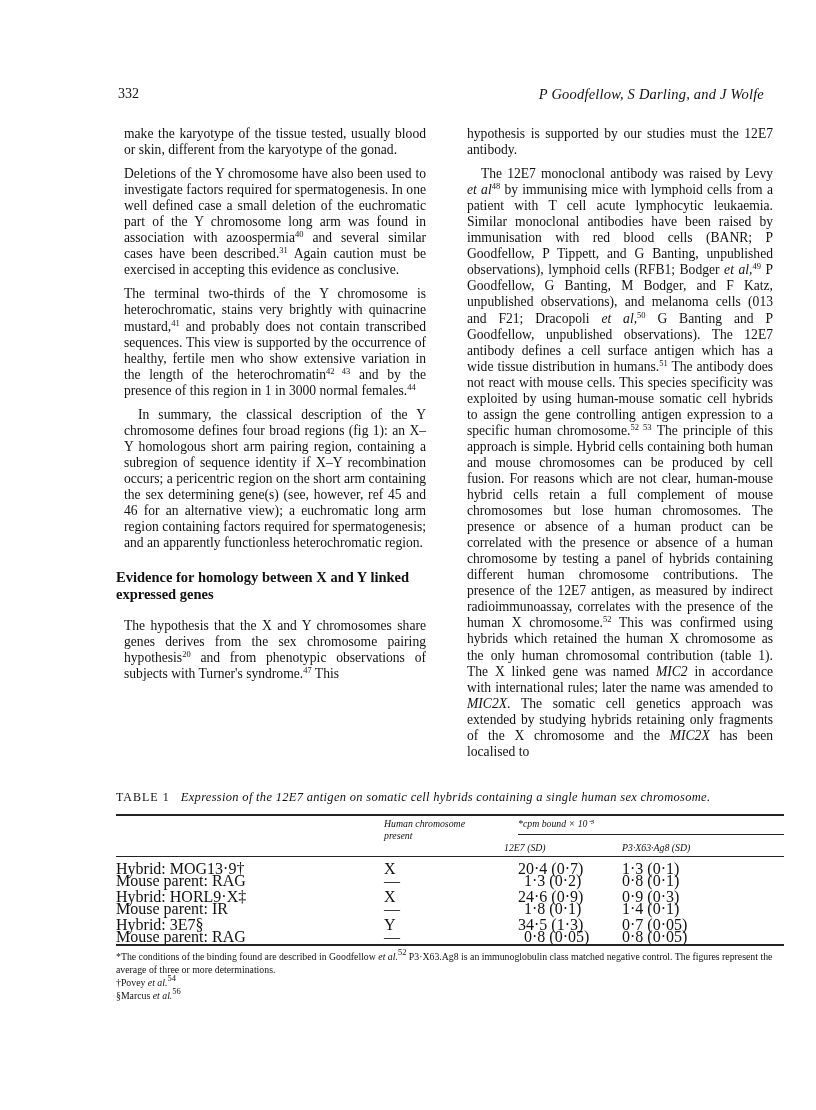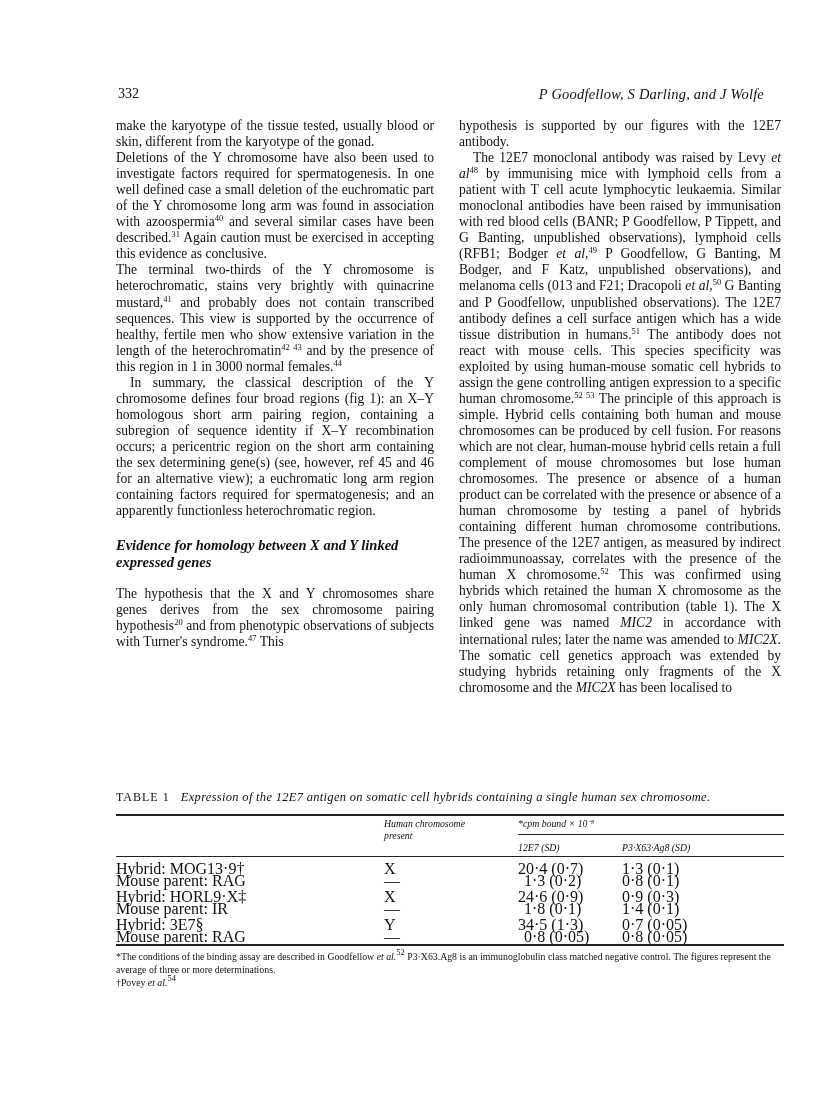--- a/index.html
+++ b/index.html
@@ -2,24 +2,24 @@
 <html><head>
 <meta charset="utf-8">
 <style>
   html, body { margin: 0; padding: 0; background: #ffffff; }
   body { width: 816px; height: 1110px; position: relative; overflow: hidden; color: #111; font-family: "Liberation Serif", serif; }
   .page-number { position: absolute; left: 118px; top: 86px; font-size: 14px; }
   .running-head { position: absolute; right: 52px; top: 86px; font-size: 14.5px; font-style: italic; letter-spacing: 0.2px; }
   .col { position: absolute; top: 118px; width: 318px; font-size: 13.6px; line-height: 16.05px; text-align: justify; }
   .col-left { left: 116px; }
   .col-right { left: 459px; width: 322px; }
-  .col p { margin: 0; }
+  .col p { margin: 8px; }
   .indent { text-indent: 14px; }
   .sec-head { font-size: 10.5px; letter-spacing: 2.6px; font-weight: bold; margin: 14px 0 2px 0; font-family: "Liberation Serif", serif; }
-  .h2 { font-weight: bold; font-size: 14.5px; line-height: 16.5px; margin: 18px 0 16px 0; text-align: left; font-style: italic; }
+  .h2 { font-weight: bold; font-size: 14.5px; line-height: 16.5px; margin: 18px 0 16px 0; text-align: left; }
   sup { font-size: 8.5px; line-height: 0; vertical-align: 5px; }
   .tbl-caption { position: absolute; left: 116px; top: 790px; font-size: 12.5px; }
   .tbl-caption .lbl { font-variant: small-caps; letter-spacing: 1px; margin-right: 8px; font-size: 12px; }
   .tbl-caption .ttl { font-style: italic; letter-spacing: 0.3px; }
   .rule { position: absolute; background: #222; }
   .th { position: absolute; font-style: italic; font-size: 9.8px; line-height: 12px; }
   .cell { position: absolute; font-size: 16px; white-space: nowrap; }
   .foot { position: absolute; left: 116px; top: 950px; width: 668px; font-size: 9.8px; line-height: 13px; }
   .foot p { margin: 0; }
 </style>
@@ -32,34 +32,34 @@
 <div class="col col-left">
   <p><span>make the karyotype of the tissue tested, usually blood or skin, different from the karyotype of the gonad.</span></p>
   <p><span>Deletions of the Y chromosome have also been used to investigate factors required for spermatogenesis. In one well defined case a small deletion of the euchromatic part of the Y chromosome long arm was found in association with azoospermia</span><sup>40</sup><span> and several similar cases have been described.</span><sup>31</sup><span> Again caution must be exercised in accepting this evidence as conclusive.</span></p>
   <p><span>The terminal two-thirds of the Y chromosome is heterochromatic, stains very brightly with quinacrine mustard,</span><sup>41</sup><span> and probably does not contain transcribed sequences. This view is supported by the occurrence of healthy, fertile men who show extensive variation in the length of the heterochromatin</span><sup>42 43</sup><span> and by the presence of this region in 1 in 3000 normal females.</span><sup>44</sup></p>
   <p class="indent">In summary, the classical description of the Y chromosome defines four broad regions (fig 1): an X–Y homologous short arm pairing region, containing a subregion of sequence identity if X–Y recombination occurs; a pericentric region on the short arm containing the sex determining gene(s) (see, however, ref 45 and 46 for an alternative view); a euchromatic long arm region containing factors required for spermatogenesis; and an apparently functionless heterochromatic region.</p>
   <div class="h2">Evidence for homology between X and Y linked expressed genes</div>
   <p><span>The hypothesis that the X and Y chromosomes share genes derives from the sex chromosome pairing hypothesis</span><sup>20</sup><span> and from phenotypic observations of subjects with Turner's syndrome.</span><sup>47</sup><span> This</span></p>
 </div>
 
 <div class="col col-right">
-  <p>hypothesis is supported by our figures with the 12E7 antibody.</p>
+  <p>hypothesis is supported by our studies must the 12E7 antibody.</p>
   <p class="indent"><span>The 12E7 monoclonal antibody was raised by Levy </span><i>et al</i><sup>48</sup><span> by immunising mice with lymphoid cells from a patient with T cell acute lymphocytic leukaemia. Similar monoclonal antibodies have been raised by immunisation with red blood cells (BANR; P Goodfellow, P Tippett, and G Banting, unpublished observations), lymphoid cells (RFB1; Bodger </span><i>et al,</i><sup>49</sup><span> P Goodfellow, G Banting, M Bodger, and F Katz, unpublished observations), and melanoma cells (013 and F21; Dracopoli </span><i>et al,</i><sup>50</sup><span> G Banting and P Goodfellow, unpublished observations). The 12E7 antibody defines a cell surface antigen which has a wide tissue distribution in humans.</span><sup>51</sup><span> The antibody does not react with mouse cells. This species specificity was exploited by using human-mouse somatic cell hybrids to assign the gene controlling antigen expression to a specific human chromosome.</span><sup>52 53</sup><span> The principle of this approach is simple. Hybrid cells containing both human and mouse chromosomes can be produced by cell fusion. For reasons which are not clear, human-mouse hybrid cells retain a full complement of mouse chromosomes but lose human chromosomes. The presence or absence of a human product can be correlated with the presence or absence of a human chromosome by testing a panel of hybrids containing different human chromosome contributions. The presence of the 12E7 antigen, as measured by indirect radioimmunoassay, correlates with the presence of the human X chromosome.</span><sup>52</sup><span> This was confirmed using hybrids which retained the human X chromosome as the only human chromosomal contribution (table 1). The X linked gene was named </span><i>MIC2</i><span> in accordance with international rules; later the name was amended to </span><i>MIC2X</i><span>. The somatic cell genetics approach was extended by studying hybrids retaining only fragments of the X chromosome and the </span><i>MIC2X</i><span> has been localised to</span></p>
 </div>
 
 <div class="tbl-caption">
   <span class="lbl">TABLE 1</span>
   <span class="ttl">Expression of the 12E7 antigen on somatic cell hybrids containing a single human sex chromosome.</span>
 </div>
 
 <div class="rule" style="left:116px; top:814px; width:668px; height:1.5px;"></div>
 <div class="th" style="left:384px; top:818px; width:90px;">Human chromosome present</div>
 <div class="th" style="left:518px; top:818px;">*cpm bound × 10⁻³</div>
 <div class="rule" style="left:518px; top:834px; width:266px; height:1px;"></div>
-<div class="th" style="left:518px; top:842px;">12E7 (SD)</div>
+<div class="th" style="left:504px; top:842px;">12E7 (SD)</div>
 <div class="th" style="left:622px; top:842px;">P3·X63·Ag8 (SD)</div>
 <div class="rule" style="left:116px; top:856px; width:668px; height:1px;"></div>
 
 <div>
   <div>
     <div class="cell" style="left:116px; top:860px;">Hybrid: MOG13·9†</div>
     <div class="cell" style="left:384px; top:860px;">X</div>
     <div class="cell" style="left:518px; top:860px;">20·4 (0·7)</div>
     <div class="cell" style="left:622px; top:860px;text-align:center;">1·3 (0·1)</div>
   </div>
@@ -91,15 +91,16 @@
     <div class="cell" style="left:116px; top:928px;">Mouse parent: RAG</div>
     <div class="cell" style="left:384px; top:928px;">—</div>
     <div class="cell" style="left:524px; top:928px;">0·8 (0·05)</div>
     <div class="cell" style="left:622px; top:928px;">0·8 (0·05)</div>
   </div>
 </div>
 
 <div class="rule" style="left:116px; top:944px; width:668px; height:1.5px;"></div>
 
 <div class="foot">
-  <p><span>*The conditions of the binding assay are described in Goodfellow </span><i>et al.</i><sup>52</sup><span> P3·X63.Ag8 is an immunoglobulin class matched negative control. The figures represent the average of three or more determinations.</span></p>
+  <p><span>*The conditions of the binding found are described in Goodfellow </span><i>et al.</i><sup>52</sup><span> P3·X63.Ag8 is an immunoglobulin class matched negative control. The figures represent the average of three or more determinations.</span></p>
   <p><span>†Povey </span><i>et al.</i><sup>54</sup></p>
+  <p><span>§Marcus </span><i>et al.</i><sup>56</sup></p>
 </div>
 
 </body></html>

